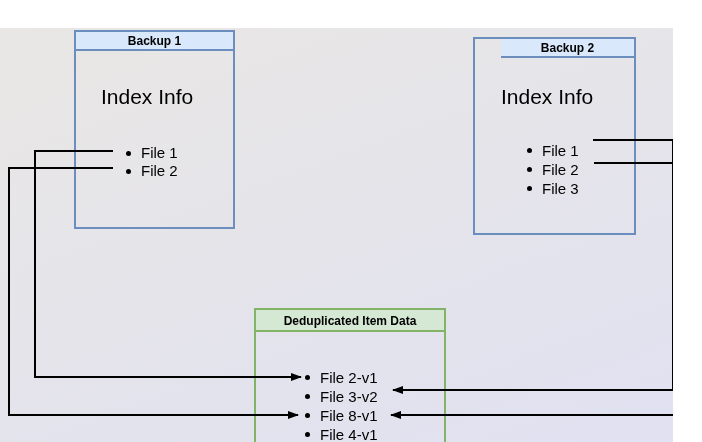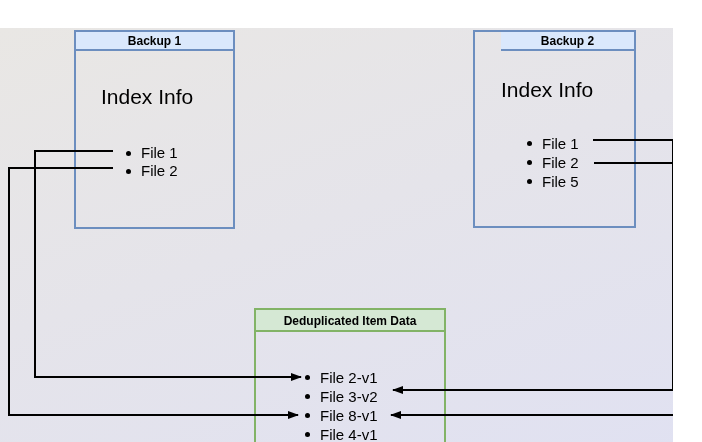--- a/index.html
+++ b/index.html
@@ -98,27 +98,27 @@
 
   <div class="box blue" style="left:74px; top:2px; width:161px; height:199px;">
     <div class="box-header">Backup 1</div>
     <div class="box-sub" style="left:25px; top:56px;">Index Info</div>
     <ul class="file-list rows-18" style="left:65px; top:112px;">
         <li>File 1</li>
         <li>File 2</li>
       </ul>
   </div>
 
-  <div class="box blue" style="left:473px; top:2px; width:163px; height:198px;padding-left:26px;">
+  <div class="box blue" style="left:473px; top:9px; width:163px; height:198px;padding-left:26px;">
     <div class="box-header">Backup 2</div>
     <div class="box-sub" style="left:26px; top:49px;">Index Info</div>
     <ul class="file-list rows-19" style="left:67px; top:102px;">
         <li>File 1</li>
         <li>File 2</li>
-        <li>File 5</li>
+        <li>File 3</li>
       </ul>
   </div>
 
   <div class="box green" style="left:254px; top:280px; width:192px; height:157px;">
     <div class="box-header">Deduplicated Item Data</div>
     <ul class="file-list rows-19" style="left:64px; top:58px;">
         <li>File 2-v1</li>
         <li>File 3-v2</li>
         <li>File 8-v1</li>
         <li>File 4-v1</li>

